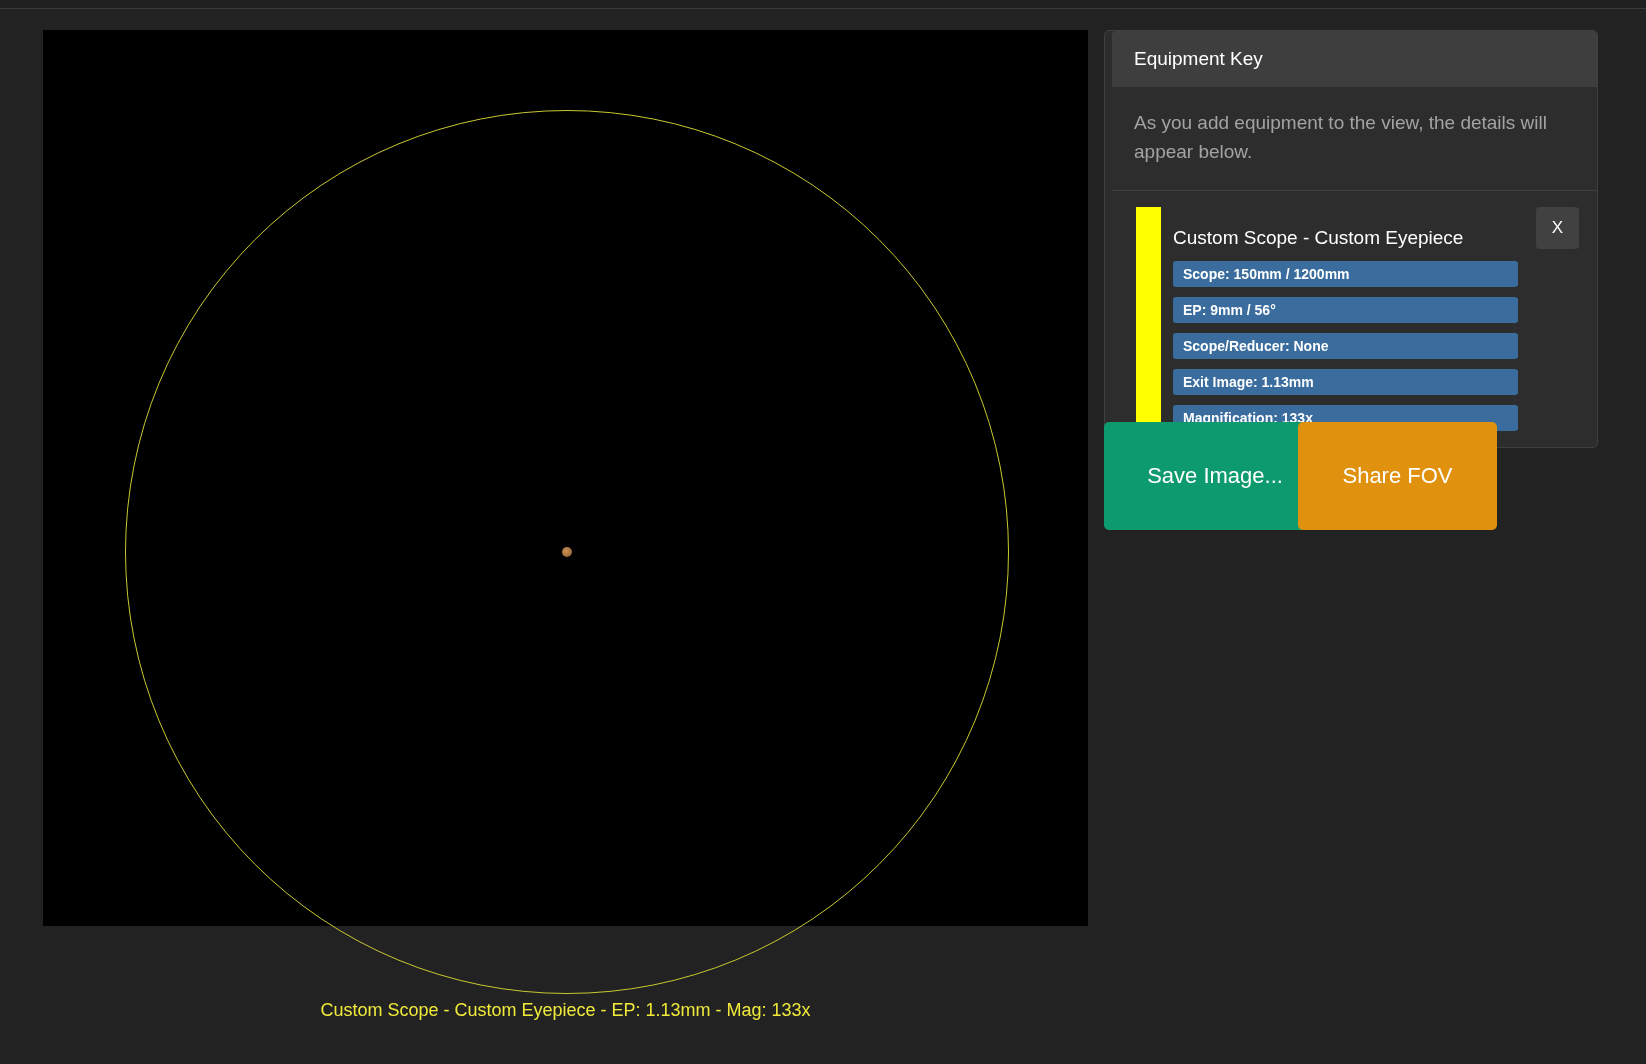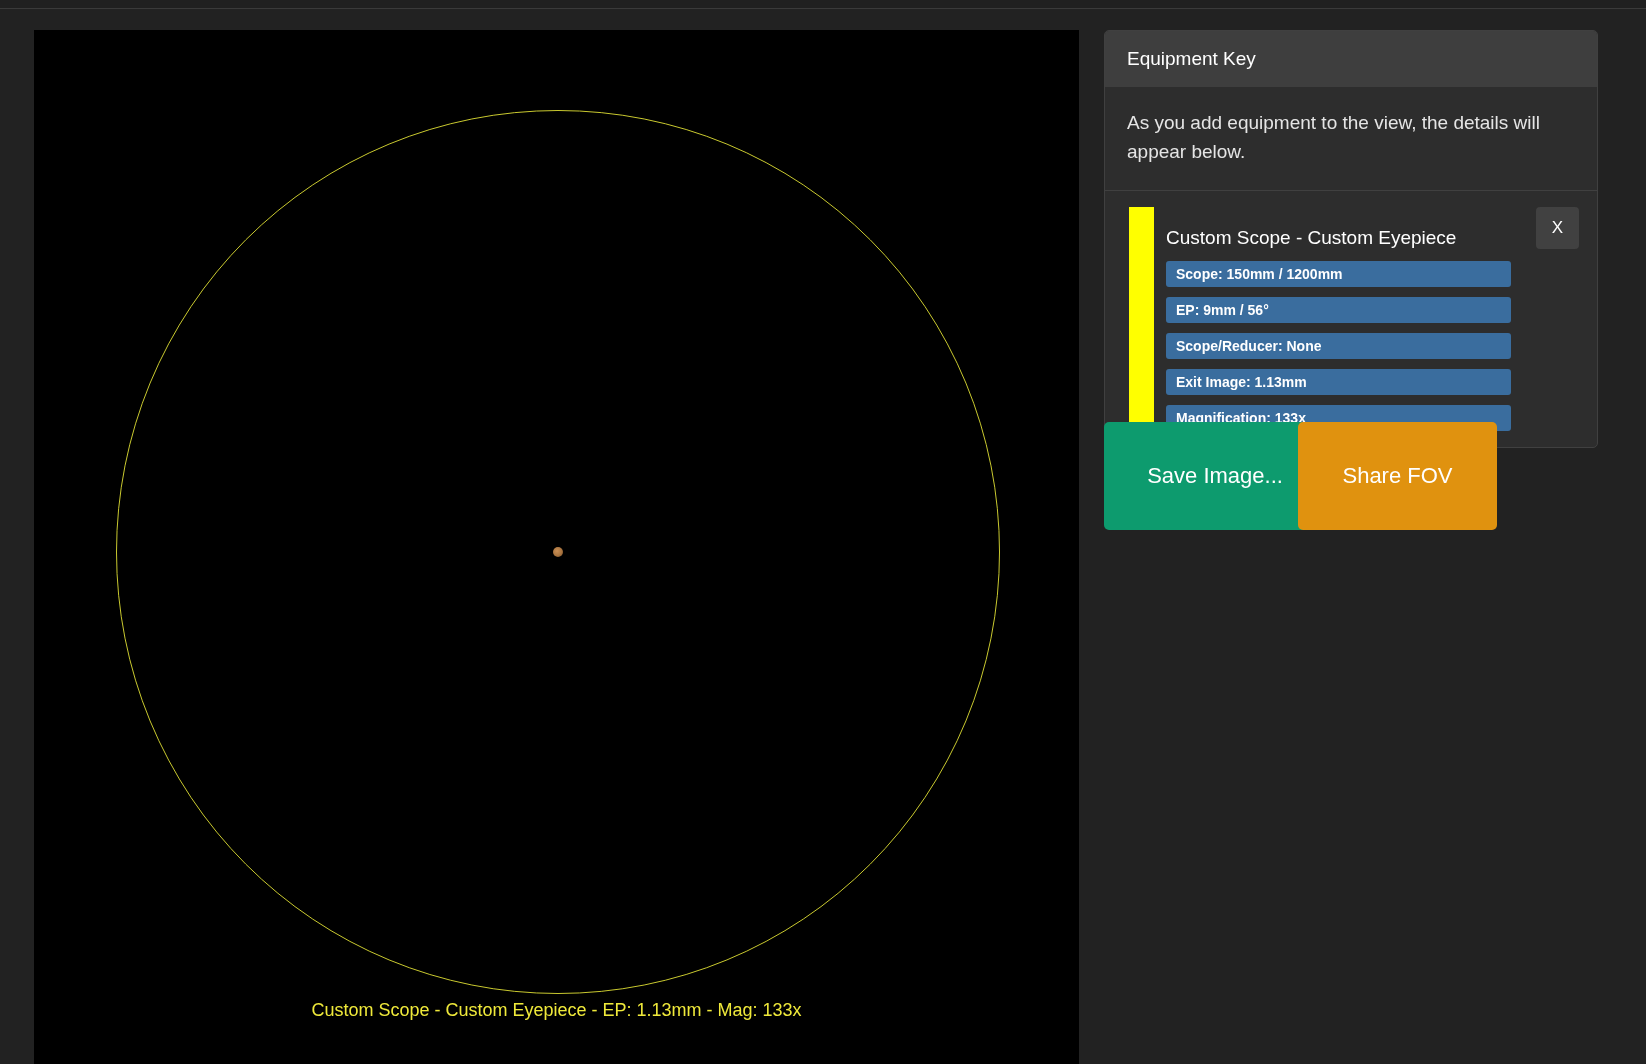--- a/index.html
+++ b/index.html
@@ -17,24 +17,24 @@
     position: absolute;
     top: 0; left: 0; right: 0;
     height: 9px;
     background: #202020;
     border-bottom: 1px solid #3a3a3a;
   }
 
   
   .fov-canvas {
     position: absolute;
-    left: 34px;
+    left: 43px;
     top: 30px;
     width: 1045px;
-    height: 1034px;
+    height: 896px;
     background: #000000;
   }
   .fov-circle {
     position: absolute;
     left: 82px;
     top: 80px;
     width: 884px;
     height: 884px;
     border: 1px solid var(--circle, #c9c92f);
     border-radius: 50%;
@@ -60,31 +60,32 @@
 
   
   .panel {
     position: absolute;
     left: 1104px;
     top: 30px;
     width: 494px;
     background: #2d2d2d;
     border: 1px solid #404040;
     border-radius: 5px;
+    padding-left: 7px;
   }
   .panel-header {
     background: #3e3e3e;
     color: #ffffff;
     font-size: 19px;
     padding: 17px 22px;
     border-radius: 4px 4px 0 0;
   }
   .panel-intro {
     padding: 22px 22px 24px 22px;
-    color: #e5e5e5;
+    color: #a3a3a3;
     font-size: 19px;
     line-height: 1.5;
     border-bottom: 1px solid #404040;
   }
   .equipment-item {
     position: relative;
     display: flex;
     align-items: stretch;
     gap: 12px;
     padding: 16px 16px 16px 24px;

